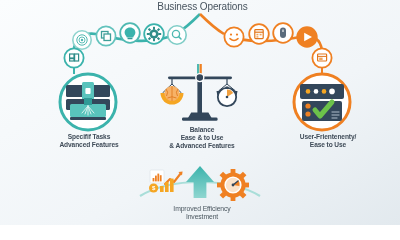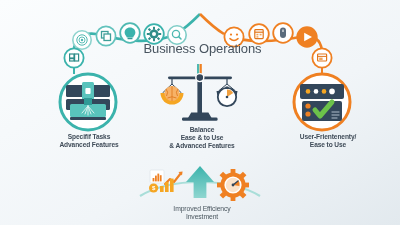--- a/index.html
+++ b/index.html
@@ -30,23 +30,22 @@
   }
   .label {
     position: absolute;
     text-align: center;
     color: #3e4a57;
     line-height: 1.22;
     white-space: pre-line;
     letter-spacing: -0.1px;
   }
   .label-title {
-    font-size: 13px;
+    font-size: 10px;
     color: #48545f;
-    margin-top: 40px;
   }
   .label-node {
     font-size: 6.6px;
     font-weight: bold;
     color: #3f4b58;
   }
   .label-bottom {
     font-size: 6.8px;
     color: #4a565f;
   }

